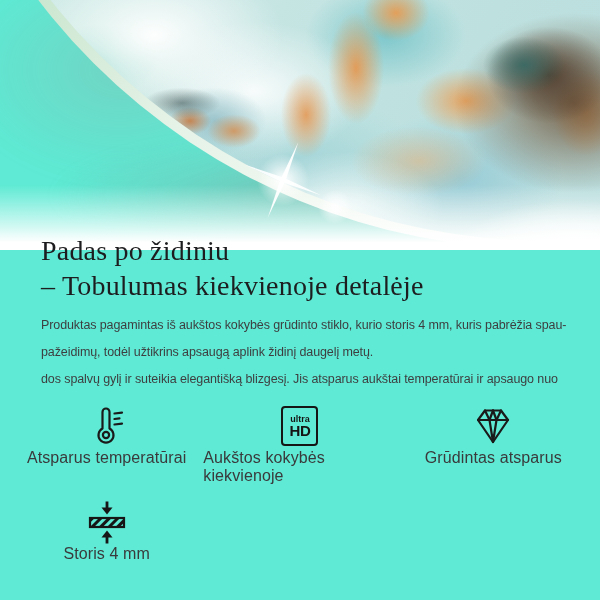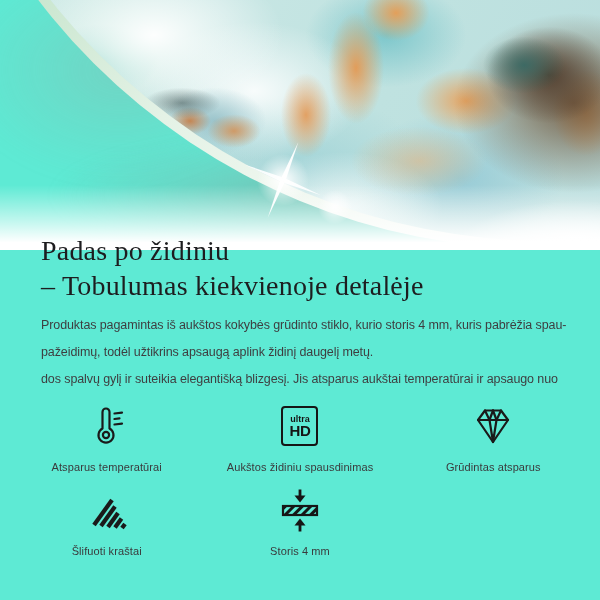--- a/index.html
+++ b/index.html
@@ -76,21 +76,21 @@
     position:absolute;left:41px;top:312px;width:545px;
     font-size:12.5px;line-height:27px;color:#3e3e40;letter-spacing:-.1px;white-space:nowrap;
   }
   
   .features{
     position:absolute;left:10px;top:403px;width:580px;
     display:grid;grid-template-columns:repeat(3,1fr);row-gap:14px;justify-items:center;
   }
   .feature{display:flex;flex-direction:column;align-items:center;}
   .feature-icon{height:46px;display:flex;align-items:center;justify-content:center;}
-  .feature-label{margin-top:12px;font-size:11px;color:#3a3a3c;letter-spacing:.1px;}
+  .feature-label{margin-top:0;font-size:16px;color:#3a3a3c;letter-spacing:.1px;}
   .hd-box{
     width:33px;height:36px;border:2.6px solid #151515;border-radius:4px;
     display:flex;flex-direction:column;align-items:center;justify-content:center;color:#151515;
   }
   .hd-top{font-size:9px;font-weight:700;line-height:10px;}
   .hd-bottom{font-size:15px;font-weight:800;line-height:14px;letter-spacing:-.3px;}
   svg .stroke{fill:none;stroke:#1a1a1a;stroke-width:2.2;stroke-linecap:round;stroke-linejoin:round;}
 </style>
 </head>
 <body>
@@ -149,52 +149,38 @@
       <div class="feature-label">Atsparus temperatūrai</div>
     </div>
 
     <div class="feature">
       <div class="feature-icon">
         <div class="hd-box">
           <span class="hd-top">ultra</span>
           <span class="hd-bottom">HD</span>
         </div>
       </div>
-      <div class="feature-label">Aukštos židiniu spausdinimas</div>
+      <div class="feature-label">Aukštos kokybės kiekvienoje</div>
     </div>
 
 
     <div class="feature">
       <div class="feature-icon">
         <svg width="46" height="46" viewBox="0 0 46 46">
           <path class="stroke" stroke-width="2" d="M8 17 L15 7.5 L31 7.5 L38 17 L23 39 Z"></path>
           <path class="stroke" stroke-width="1.7" d="M8 17 L38 17"></path>
           <path class="stroke" stroke-width="1.7" d="M15 7.5 L19.5 17 L23 39"></path>
           <path class="stroke" stroke-width="1.7" d="M31 7.5 L26.5 17 L23 39"></path>
           <path class="stroke" stroke-width="1.7" d="M23 7.5 L19.5 17"></path>
           <path class="stroke" stroke-width="1.7" d="M23 7.5 L26.5 17"></path>
         </svg>
       </div>
       <div class="feature-label">Grūdintas atsparus</div>
     </div>
 
-    <div class="feature">
-      <div class="feature-icon">
-        <svg width="46" height="46" viewBox="0 0 46 46">
-          <g stroke="#1a1a1a" stroke-width="4.2" stroke-linecap="butt" fill="none">
-            <path d="M10 38 L28 13"></path>
-            <path d="M17 39 L31 19.5"></path>
-            <path d="M24 40 L34 26"></path>
-            <path d="M31 40.5 L37.5 31.5"></path>
-            <path d="M38 41 L41 37"></path>
-          </g>
-        </svg>
-      </div>
-      <div class="feature-label">Šlifuoti kraštai</div>
-    </div>
 
     <div class="feature">
       <div class="feature-icon">
         <svg width="46" height="46" viewBox="0 0 46 46">
           <defs>
             <pattern id="hatch" patternUnits="userSpaceOnUse" width="6" height="6" patternTransform="rotate(45)">
               <rect width="3" height="6" fill="#161616"></rect>
             </pattern>
           </defs>
           <path d="M23 2.5 L23 9.5" stroke="#161616" stroke-width="2.8"></path>

